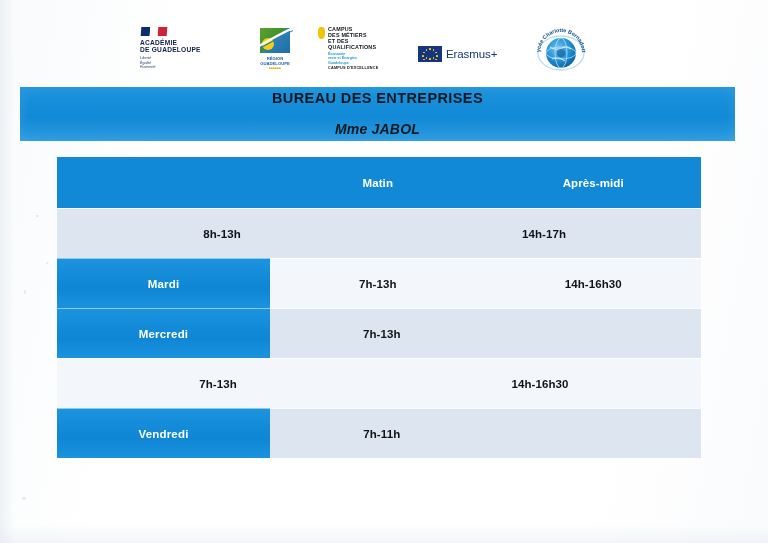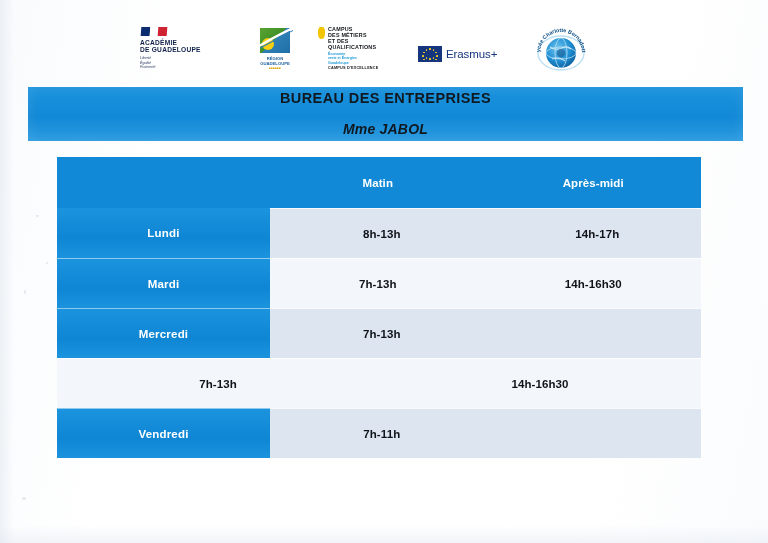--- a/index.html
+++ b/index.html
@@ -204,21 +204,21 @@
     position: relative;
     width: 62px;
     height: 56px;
     margin-top: -2px;
   }
   .lycee-svg { display: block; }
 
   
   .banner {
     position: absolute;
-    left: 28px;
+    left: 20px;
     top: 87px;
     width: 715px;
     height: 54px;
     background: linear-gradient(180deg, #1b93dd 0%, #1289d6 55%, #2a9ae0 100%);
     display: flex;
     flex-direction: column;
     align-items: center;
     justify-content: center;
     box-shadow: inset 0 0 14px rgba(255,255,255,0.10);
   }
@@ -399,21 +399,20 @@
 
   <div class="table">
 
     <div class="row row-head">
       <div class="cell-day"></div>
       <div class="cell-slot">Matin</div>
       <div class="cell-slot">Après-midi</div>
     </div>
 
     <div class="row row-body alt-a row-first">
-      <div class="cell-day">Lundi</div>
       <div class="cell-slot">8h-13h</div>
       <div class="cell-slot">14h-17h</div>
     </div>
 
     <div class="row row-body alt-b">
       <div class="cell-day">Mardi</div>
       <div class="cell-slot">7h-13h</div>
       <div class="cell-slot">14h-16h30</div>
     </div>
 

